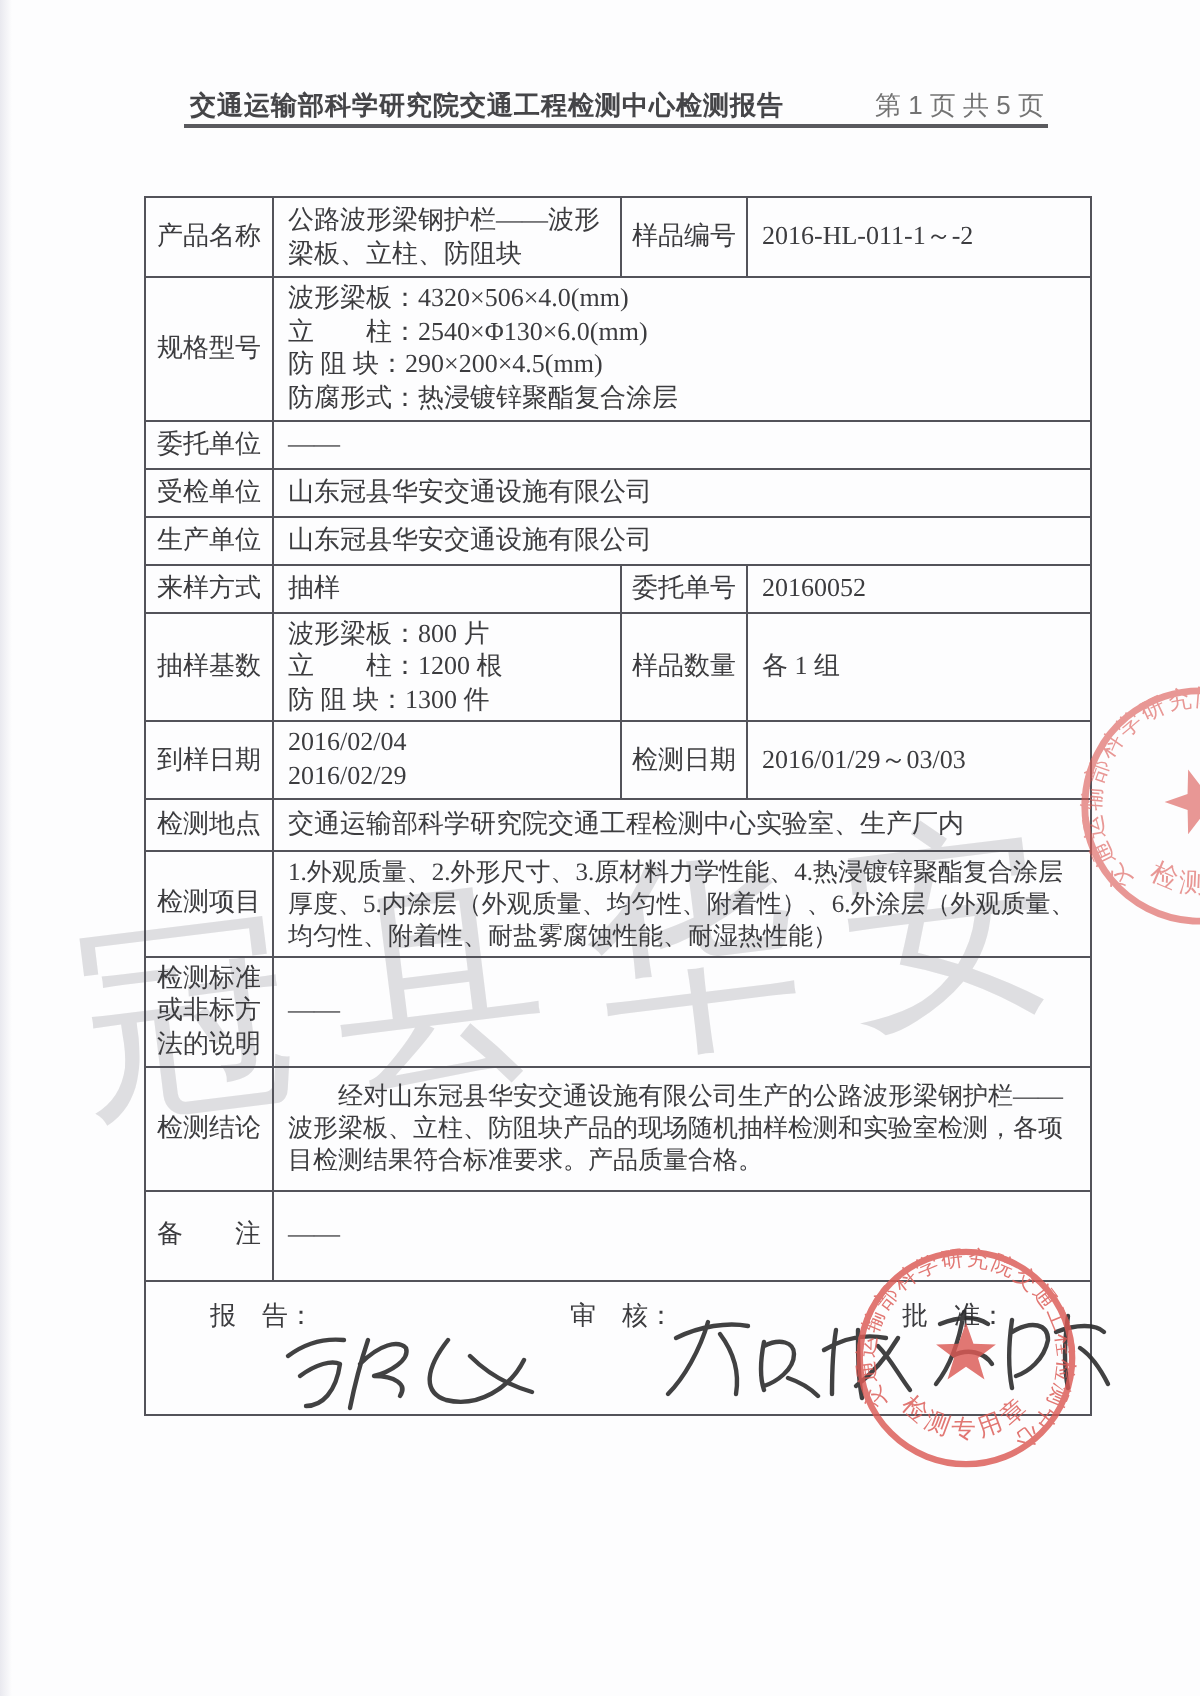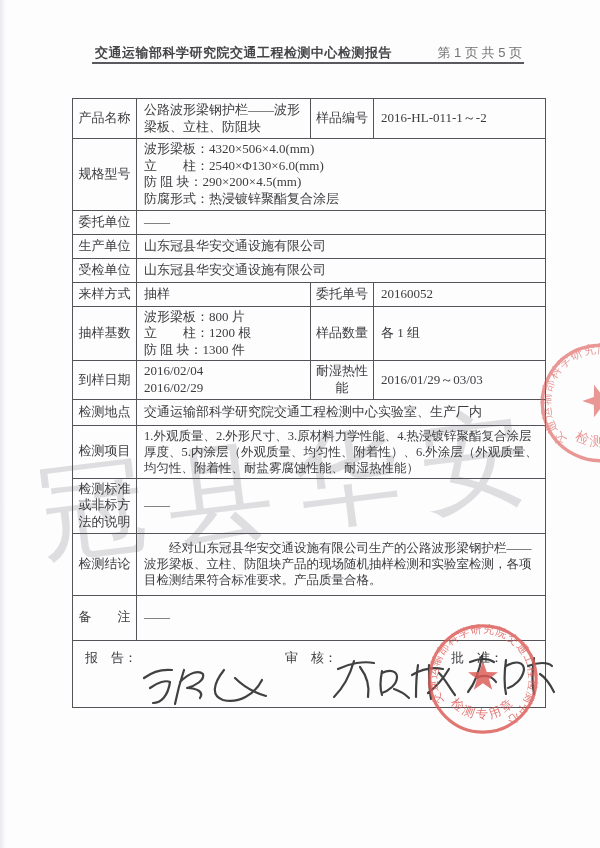--- a/index.html
+++ b/index.html
@@ -42,21 +42,21 @@
   table.report th,table.report td{
     border:1.5px solid #53535a;vertical-align:middle;
     font-weight:normal;line-height:1.28;background:transparent;
   }
   table.report th{ padding:2px 2px;white-space:pre-line; }
   table.report td{ text-align:left;padding:2px 7px;white-space:pre-line; }
   td.long{font-size:12.5px;}
   td.indent{text-indent:2em;}
   tr.sig-row td{position:relative;padding:0;}
   .sig-label{position:absolute;top:9px;font-size:13px;color:#3c3c3f;white-space:nowrap;}
-  .sig-label.l1{left:12px;} .sig-label.l2{left:212px;} .sig-label.l3{left:378px;}
+  .sig-label.l1{left:32px;} .sig-label.l2{left:212px;} .sig-label.l3{left:378px;}
   
   .art{position:absolute;z-index:3;pointer-events:none;}
   .sig path{fill:none;stroke:#2c2c2e;stroke-width:2.2;stroke-linecap:round;stroke-linejoin:round;opacity:.9;}
   .stamp text{font-family:"Liberation Serif","DejaVu Serif",serif;}
 </style>
 </head>
 <body>
 
 <div class="page">
 
@@ -87,46 +87,46 @@
       <td colspan="3">波形梁板：4320×506×4.0(mm)
 立　　柱：2540×Φ130×6.0(mm)
 防 阻 块：290×200×4.5(mm)
 防腐形式：热浸镀锌聚酯复合涂层</td>
     </tr>
     <tr style="height:24px">
       <th>委托单位</th>
       <td colspan="3">——</td>
     </tr>
     <tr style="height:24px">
+      <th>受检单位</th>
+      <td colspan="3">山东冠县华安交通设施有限公司</td>
+    </tr>
+    <tr style="height:24px">
       <th>生产单位</th>
-      <td colspan="3">山东冠县华安交通设施有限公司</td>
-    </tr>
-    <tr style="height:24px">
-      <th>受检单位</th>
       <td colspan="3">山东冠县华安交通设施有限公司</td>
     </tr>
     <tr style="height:24px">
       <th>来样方式</th>
       <td>抽样</td>
       <th>委托单号</th>
       <td>20160052</td>
     </tr>
     <tr style="height:46px">
       <th>抽样基数</th>
       <td>波形梁板：800 片
 立　　柱：1200 根
 防 阻 块：1300 件</td>
       <th>样品数量</th>
       <td>各 1 组</td>
     </tr>
     <tr style="height:34px">
       <th>到样日期</th>
       <td>2016/02/04
 2016/02/29</td>
-      <th>耐湿热性能</th>
+      <th>检测日期</th>
       <td>2016/01/29～03/03</td>
     </tr>
     <tr style="height:26px">
       <th>检测地点</th>
       <td colspan="3">交通运输部科学研究院交通工程检测中心实验室、生产厂内</td>
     </tr>
     <tr style="height:52px">
       <th>检测项目</th>
       <td colspan="3" class="long">1.外观质量、2.外形尺寸、3.原材料力学性能、4.热浸镀锌聚酯复合涂层厚度、5.内涂层（外观质量、均匀性、附着性）、6.外涂层（外观质量、均匀性、附着性、耐盐雾腐蚀性能、耐湿热性能）</td>
     </tr>

